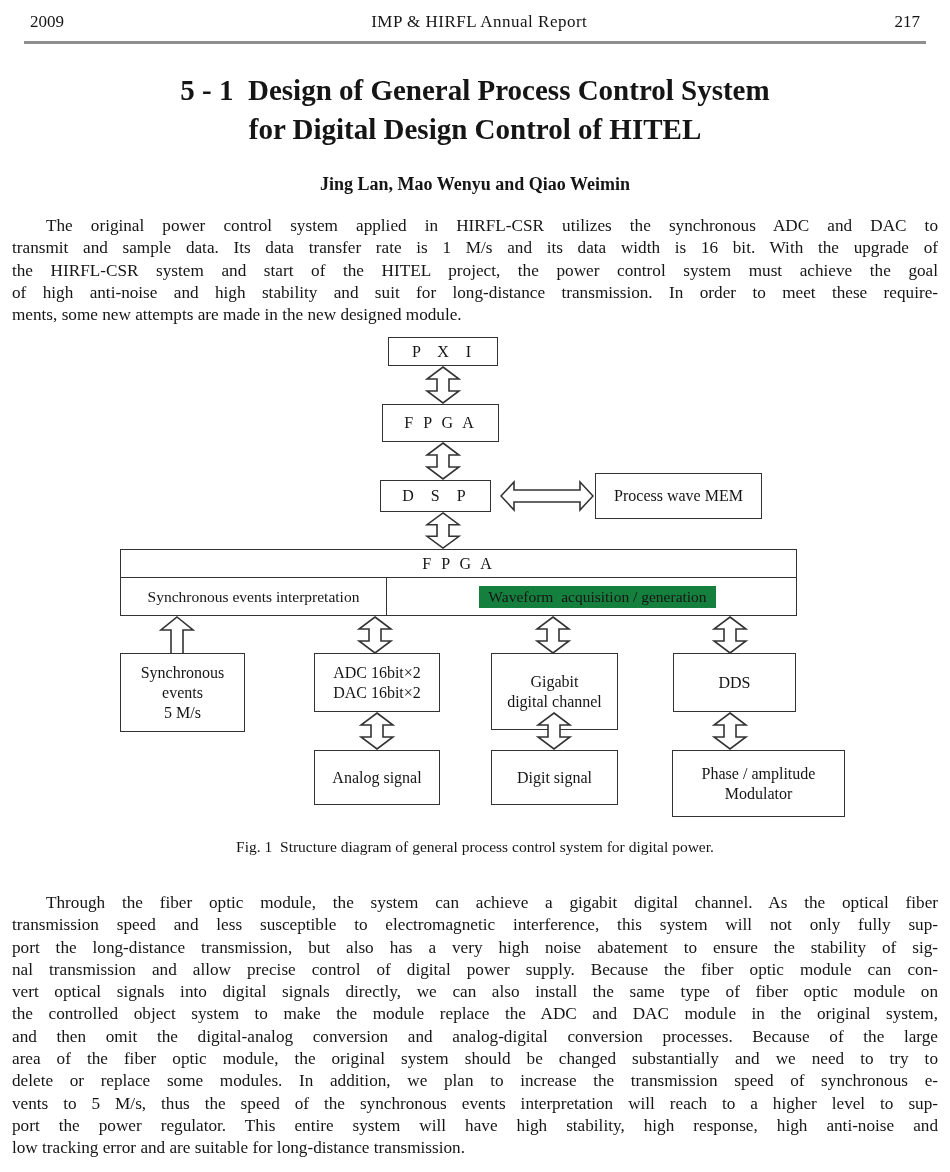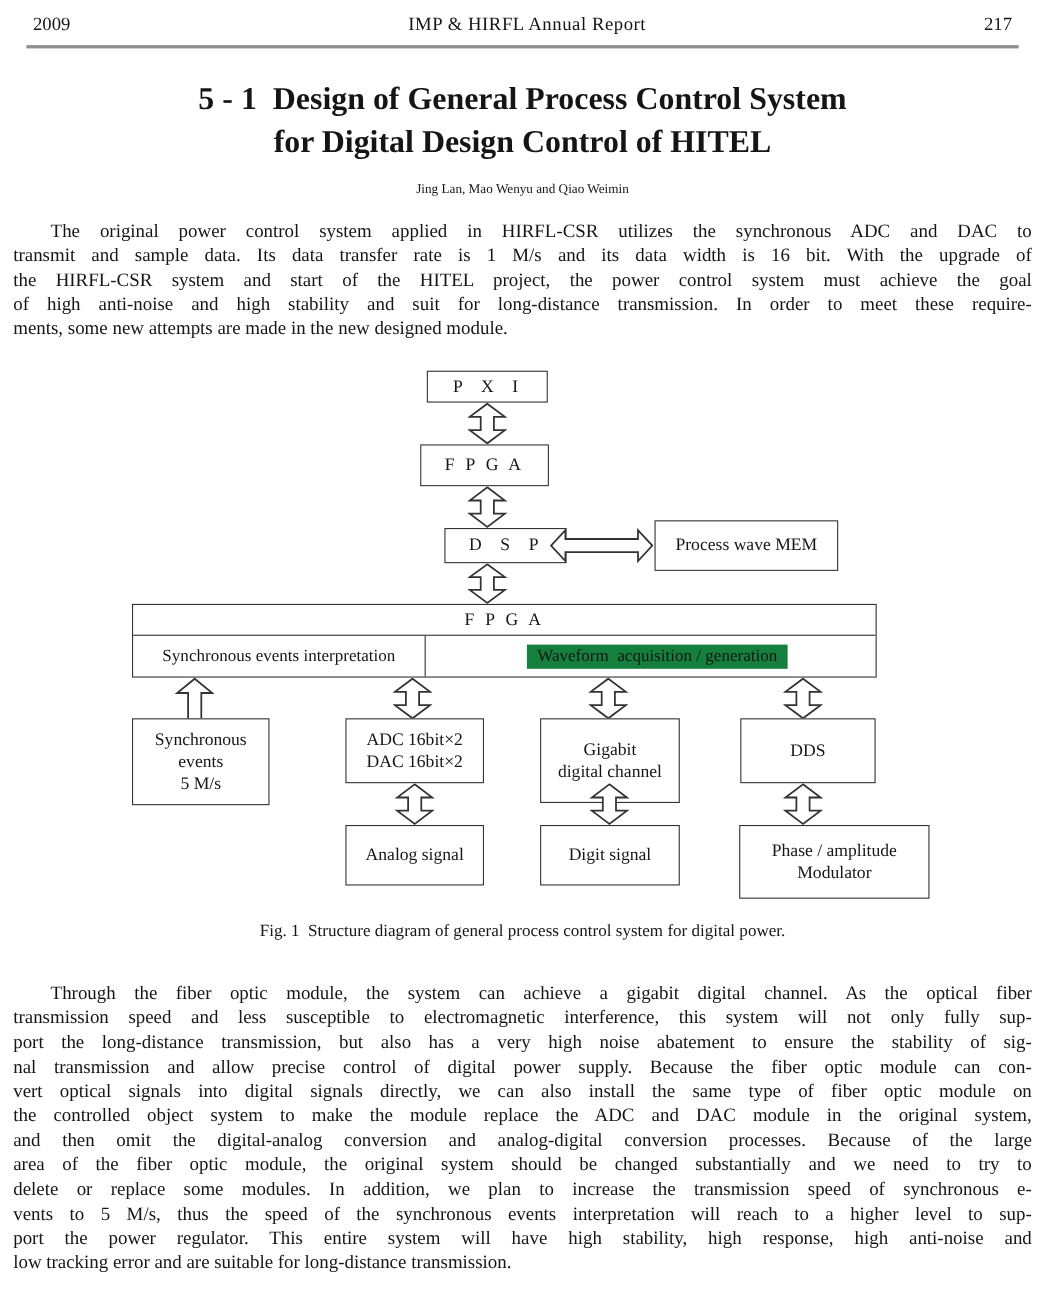--- a/index.html
+++ b/index.html
@@ -10,21 +10,21 @@
   }
   .page{padding:0 12px;}
   
   .running-header{display:flex;justify-content:space-between;align-items:baseline;
     padding:12px 18px 0 18px;font-size:17px;}
   .running-header .center{letter-spacing:.5px;}
   .header-rule{height:3px;background:#8f8f8f;margin:9px 12px 0 12px;border:0;}
   
   .title{ text-align:center;font-weight:bold;font-size:29px;line-height:37px;
     margin-top:28px;white-space:pre;}
-  .authors{text-align:center;font-size:12px;margin-top:16px;}
+  .authors{text-align:center;font-size:18px;margin-top:26px;font-weight:bold;}
   
   .para{margin-top:20px;font-size:17.2px;}
   .p-line{height:22.3px;line-height:22.3px;text-align:justify;text-align-last:justify;white-space:normal;}
   .p-line.p-first{text-indent:34px;}
   .p-line.p-last{text-align-last:left;}
   
   .figure-wrap{position:absolute;left:0;top:330px;width:950px;height:498px;}
   .fig-caption{position:absolute;left:0;top:838px;width:950px;text-align:center;
     font-size:15.5px;white-space:pre;}
   .para2{position:absolute;left:12px;right:12px;top:872px;}
@@ -87,21 +87,21 @@
   <div class="dbox" style="left:382px;top:74px;width:117px;height:38px;">
     <span class="bl spread">F P G A</span>
   </div>
 
   <div class="arrow" style="left:425px;top:112px;width:36px;height:38px;">
     <svg viewBox="0 0 36 38" preserveAspectRatio="none">
         <polygon points="18,1 34,13 24,13 24,25 34,25 18,37 2,25 12,25 12,13 2,13"></polygon>
       </svg>
   </div>
 
-  <div class="dbox spread" style="left:404px;top:150px;width:111px;height:32px;">
+  <div class="dbox spread" style="left:380px;top:150px;width:111px;height:32px;">
     <span class="bl">D  S  P</span>
   </div>
 
   <div class="arrow" style="left:500px;top:150px;width:94px;height:32px;">
     <svg viewBox="0 0 94 32" preserveAspectRatio="none">
         <polygon points="1,16 14,2 14,10 80,10 80,2 93,16 80,30 80,22 14,22 14,30"></polygon>
       </svg>
   </div>
 
   <div class="dbox" style="left:595px;top:143px;width:167px;height:46px;">

